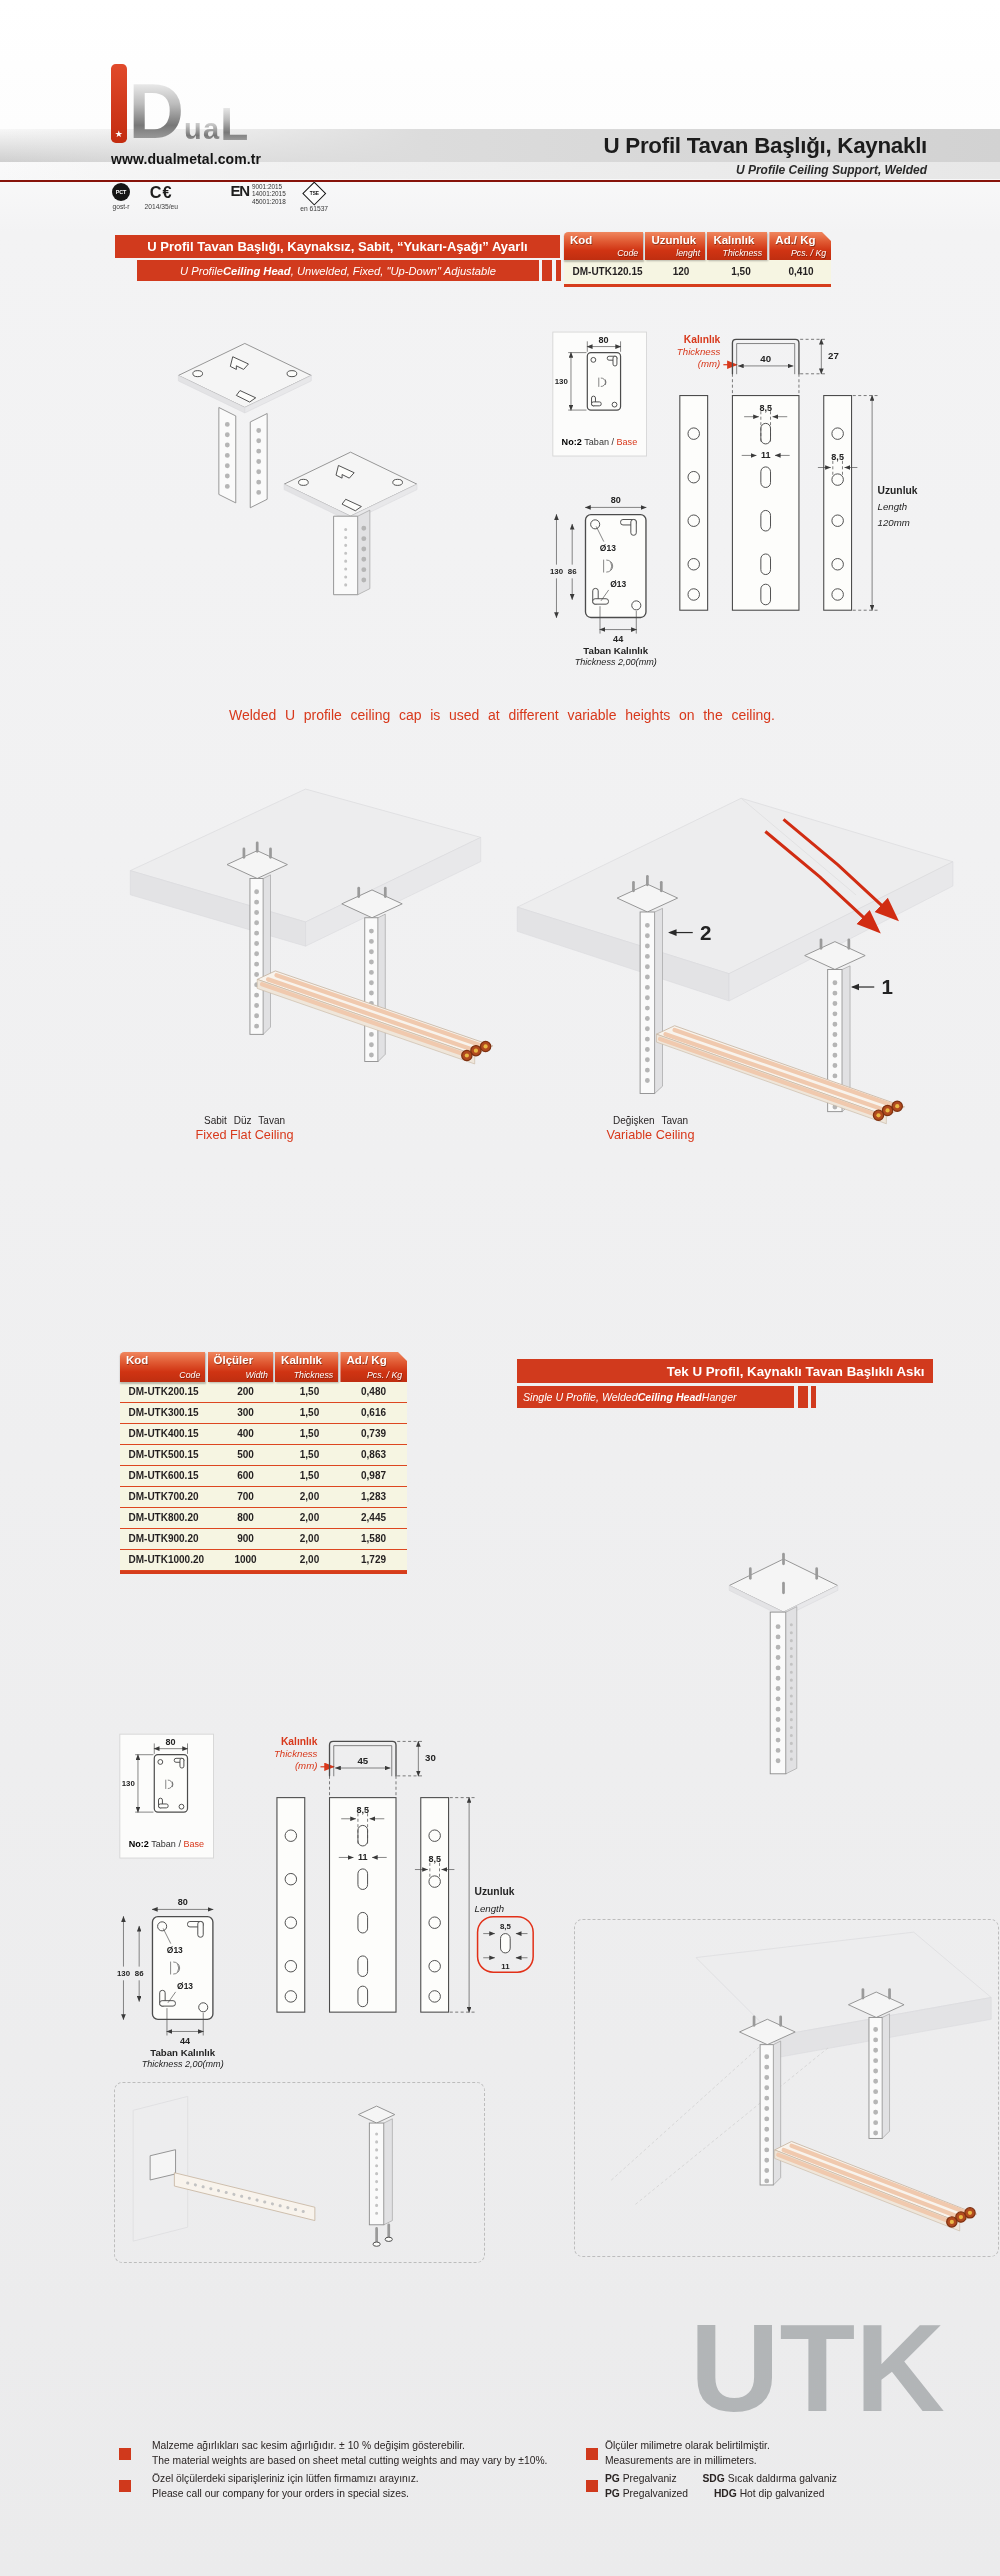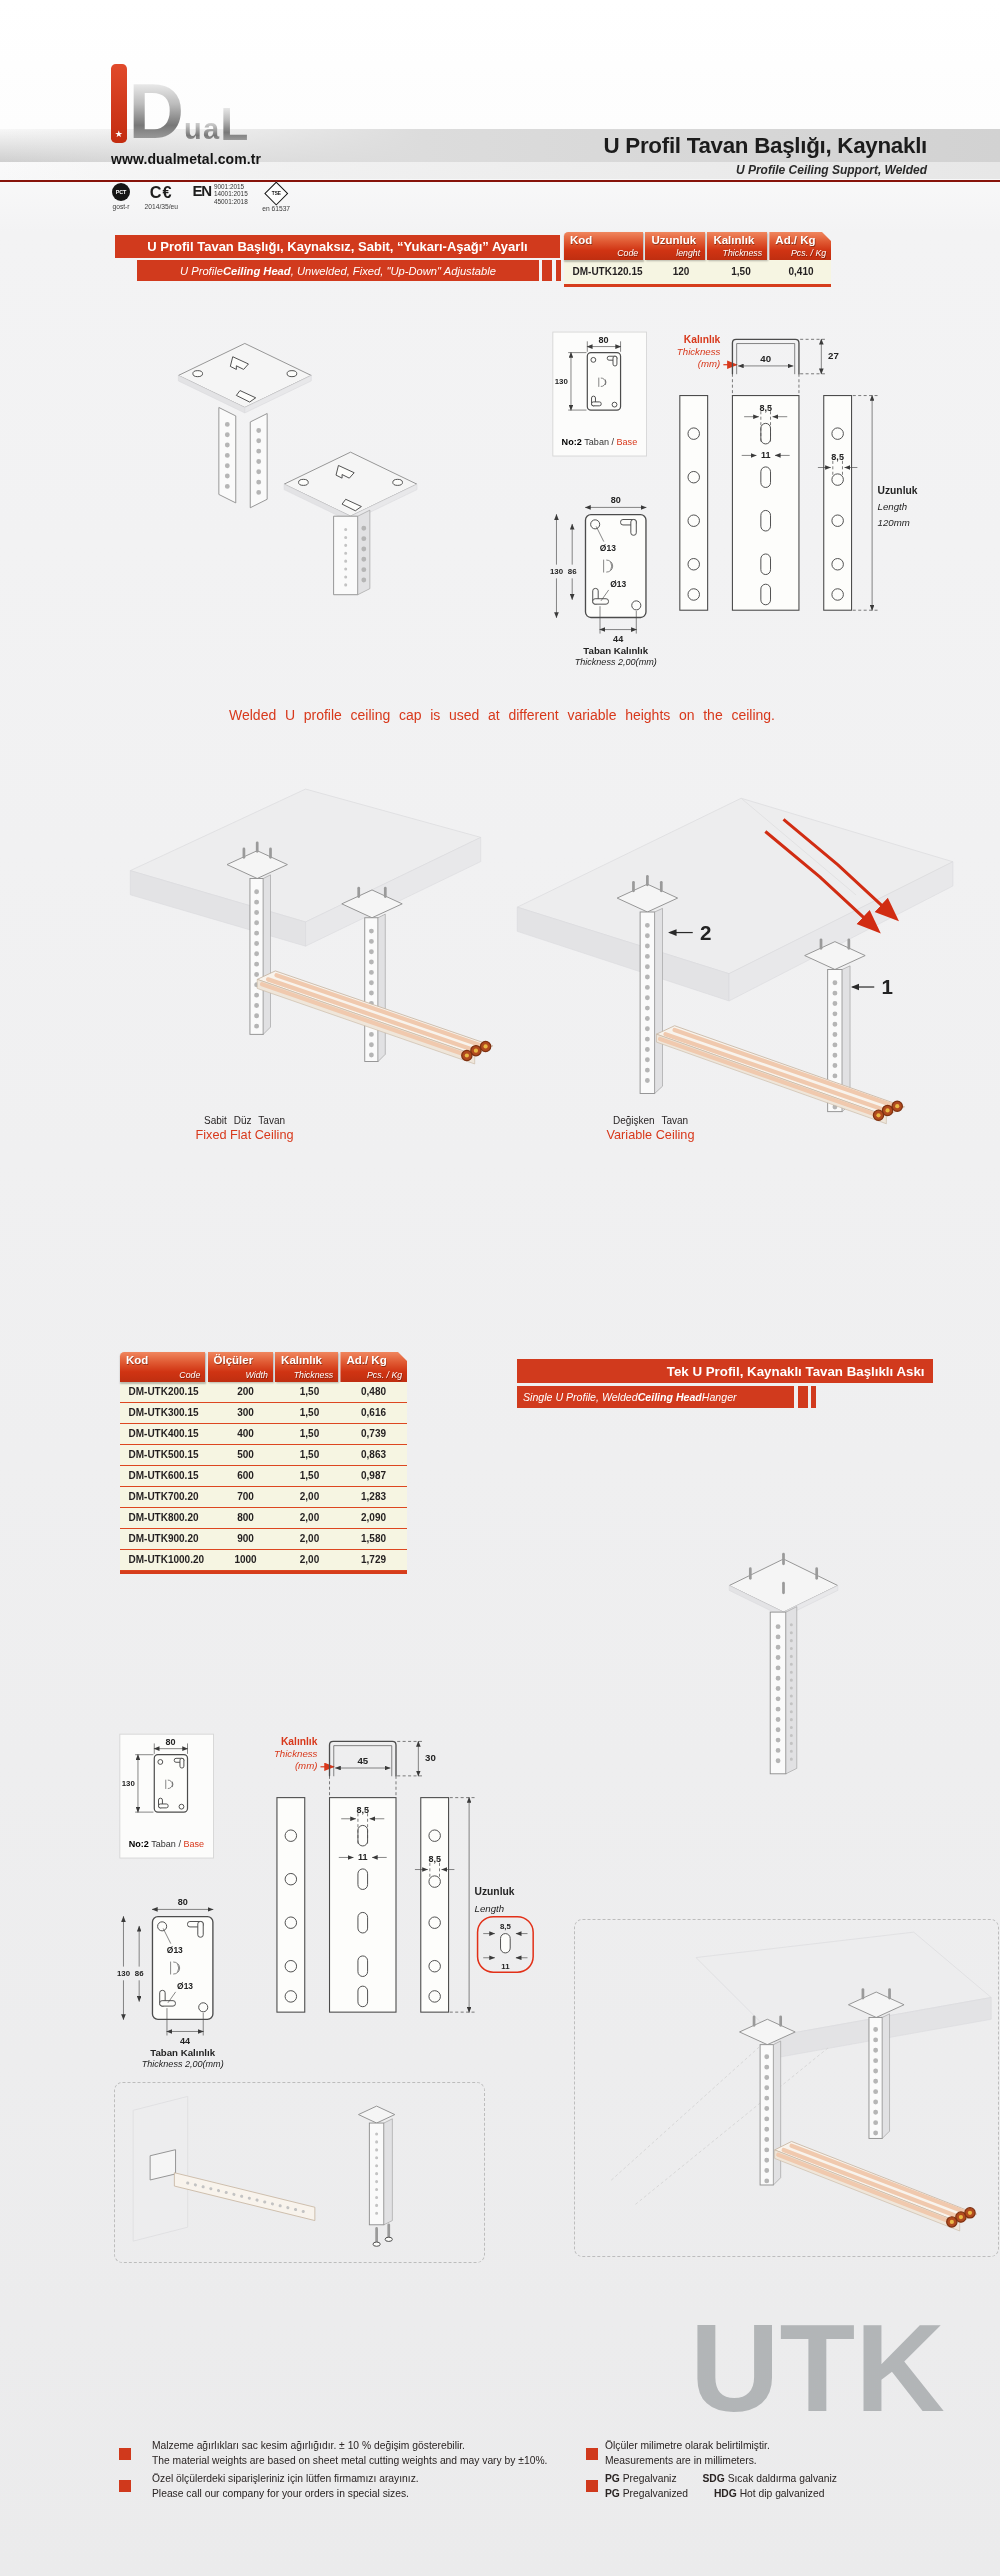--- a/index.html
+++ b/index.html
@@ -27,21 +27,21 @@
   .logo-ua{font-size:29px;line-height:27px;letter-spacing:1.2px;}
   .logo-L{font-size:46px;line-height:38px;}
   .website{left:111px;top:151px;font-size:14px;font-weight:bold;color:#141414;letter-spacing:0.1px;}
   .certs{left:112px;top:183px;display:flex;gap:14.5px;align-items:flex-start;}
   .cert{display:flex;flex-direction:column;align-items:center;}
   .cert-label{font-size:6.7px;color:#3a3a3a;margin-top:1.8px;}
   .gost-circle{width:18px;height:18px;border-radius:50%;background:#151515;color:#fff;font-size:5.4px;font-weight:bold;
     display:flex;align-items:center;justify-content:center;}
   .ce-mark{font-size:16.3px;font-weight:bold;color:#1d1d1d;line-height:18px;letter-spacing:1.2px;}
   .iso{display:flex;gap:3px;align-items:flex-start;}
-  .iso-mark{font-size:15px;font-weight:bold;line-height:15.7px;color:#1d1d1d;letter-spacing:-1.2px;}
+  .iso-mark{font-size:15px;font-weight:bold;line-height:15.7px;color:#1d1d1d;letter-spacing:-1.2px;margin-left:38px;}
   .iso-lines{display:flex;flex-direction:column;font-size:6.4px;color:#333;line-height:7.3px;}
   .tse-diamond{width:14.5px;height:14.5px;border:1.5px solid #141414;transform:rotate(45deg);margin:1.8px;
     display:flex;align-items:center;justify-content:center;background:#fdfdfd;}
   .tse-inner{transform:rotate(-45deg);font-size:4.8px;font-weight:bold;color:#141414;}
   
   .banner{background:#d13a1d;color:#fff;display:flex;align-items:center;}
   .banner-tick{background:#d13a1d;}
   .b1{left:115px;top:235px;width:445px;height:23px;justify-content:center;font-size:13px;font-weight:bold;}
   .b2{left:137px;top:260px;width:402px;height:21px;justify-content:center;font-size:11.2px;font-style:italic;}
   .b3{left:517px;top:1359px;width:416px;height:24px;justify-content:flex-end;padding-right:8.5px;box-sizing:border-box;
@@ -476,21 +476,21 @@
     <div class="t-row">
       <div class="t-cell code" style="width:93px">DM-UTK700.20</div>
       <div class="t-cell" style="width:65px">700</div>
       <div class="t-cell" style="width:63px">2,00</div>
       <div class="t-cell" style="width:65px">1,283</div>
     </div>
     <div class="t-row">
       <div class="t-cell code" style="width:93px">DM-UTK800.20</div>
       <div class="t-cell" style="width:65px">800</div>
       <div class="t-cell" style="width:63px">2,00</div>
-      <div class="t-cell" style="width:65px">2,090</div>
+      <div class="t-cell" style="width:65px">2,445</div>
     </div>
     <div class="t-row">
       <div class="t-cell code" style="width:93px">DM-UTK900.20</div>
       <div class="t-cell" style="width:65px">900</div>
       <div class="t-cell" style="width:63px">2,00</div>
       <div class="t-cell" style="width:65px">1,580</div>
     </div>
     <div class="t-row">
       <div class="t-cell code" style="width:93px">DM-UTK1000.20</div>
       <div class="t-cell" style="width:65px">1000</div>

